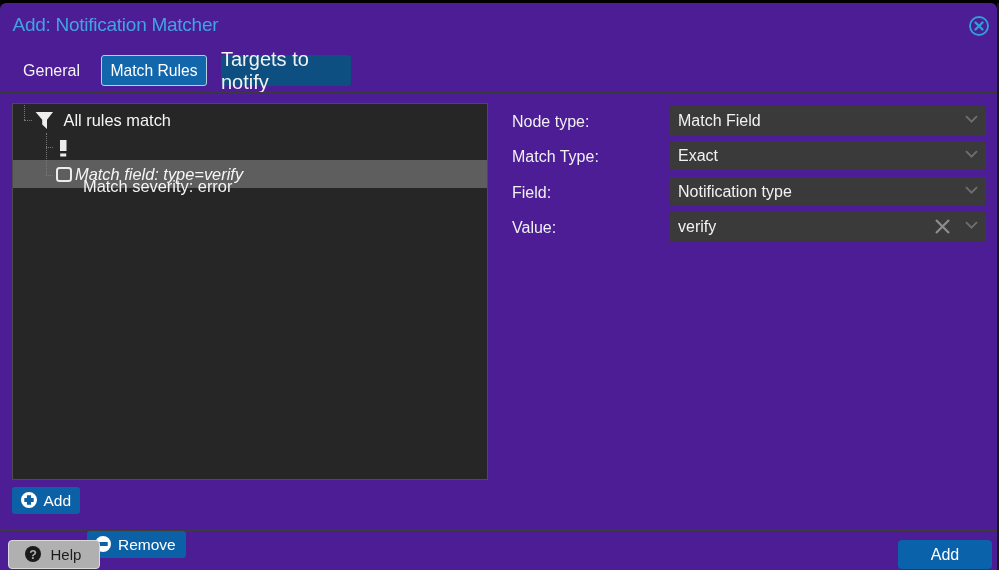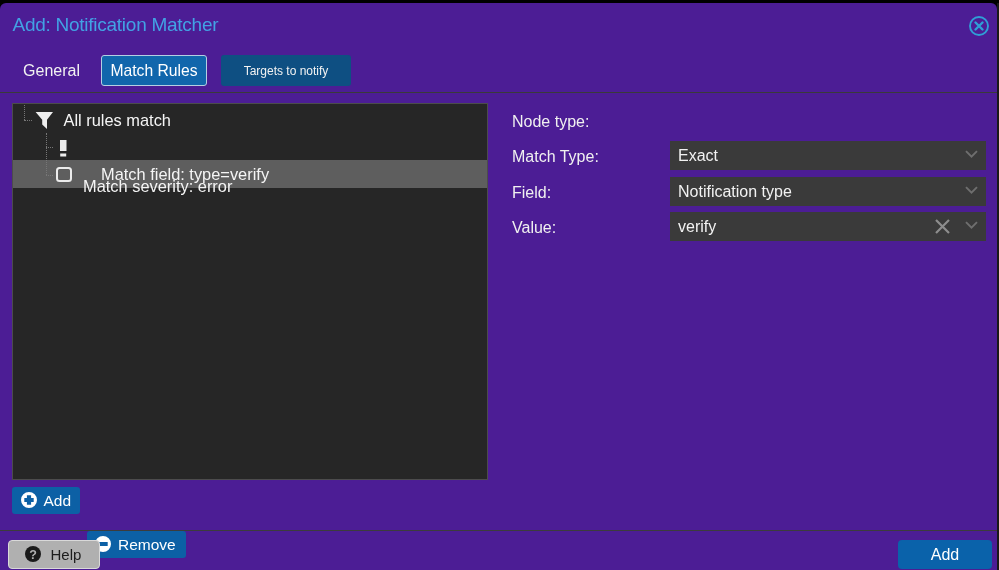--- a/index.html
+++ b/index.html
@@ -10,21 +10,21 @@
 .abs { position:absolute; }
 #title { left:12.5px; top:10.5px; font-size:19px; letter-spacing:-0.26px; color:#42a2e4; }
 #closebtn { left:968px; top:11.5px; }
 
 #tabGeneral { left:13px; top:52px; width:77px; height:31px; color:#f2f2f2;
   font-size:16px; display:flex; align-items:center; justify-content:center; }
 #tabMatch { left:101px; top:52px; width:106px; height:31px; background:#1166ac;
   border:1px solid #b5cfe3; border-radius:3px; color:#fff; font-size:15.7px;
   display:flex; align-items:center; justify-content:center; }
 #tabTargets { left:221px; top:52px; width:130px; height:31px; background:#0e4f82;
-  border-radius:3px; color:#f2f2f2; font-size:12px;
+  border-radius:3px; color:#f2f2f2; font-size:20px;
   display:flex; align-items:center; justify-content:center; }
 #tabline { left:0; top:89px; width:997px; height:1px; background:#3a3a3a; }
 
 #panel { left:12px; top:100px; width:476px; height:377px; border:1px solid #4c4c4c;
   background:#262626; }
 .trow { position:absolute; left:14px; width:474px; height:27.5px; color:#f5f5f5;
   font-size:16.4px; }
 .trow .txt { position:absolute; top:50%; transform:translateY(-50%); }
 #row3bg { left:13px; top:156.5px; width:474px; height:28px; background:#5e5e5e; }
 
@@ -79,24 +79,29 @@
   <svg class="abs" style="left:59px;top:136.5px;" width="9" height="18" viewBox="0 0 9 18">
     <rect x="1" y="0" width="6.5" height="11" fill="#ededed"></rect>
     <rect x="1.2" y="13.5" width="6" height="3" fill="#ededed"></rect>
   </svg>
   <div class="trow abs" style="top:130px;">
       <span class="txt" style="left:69px;margin-top:39px;">Match severity: error</span>
     </div>
 
   <div class="abs" style="left:56px;top:163.5px;width:15.5px;height:15.5px;border:2px solid #ececec;border-radius:3.5px;"></div>
   <div class="trow abs" style="top:157px;">
-      <span class="txt" style="left:87px;">Match field: type=verify</span>
+      <span class="txt" style="left:61px;font-style:italic;">Match field: type=verify</span>
     </div>
 
   <div class="flabel abs" style="top:110px;">Node type:</div>
+  <div class="ffield abs" style="top:103px;">Match Field
+    <svg style="position:absolute;right:8.5px;top:8.5px;" width="13" height="9" viewBox="0 0 13 9">
+        <path d="M1 1.2 L6.5 6.7 L12 1.2" stroke="#6e6e6e" stroke-width="1.9" fill="none"></path>
+      </svg>
+  </div>
   <div class="flabel abs" style="top:145px;">Match Type:</div>
   <div class="ffield abs" style="top:138px;">Exact
     <svg style="position:absolute;right:8.5px;top:8.5px;" width="13" height="9" viewBox="0 0 13 9">
         <path d="M1 1.2 L6.5 6.7 L12 1.2" stroke="#6e6e6e" stroke-width="1.9" fill="none"></path>
       </svg>
   </div>
   <div class="flabel abs" style="top:181px;">Field:</div>
   <div class="ffield abs" style="top:174px;">Notification type
     <svg style="position:absolute;right:8.5px;top:8.5px;" width="13" height="9" viewBox="0 0 13 9">
         <path d="M1 1.2 L6.5 6.7 L12 1.2" stroke="#6e6e6e" stroke-width="1.9" fill="none"></path>

